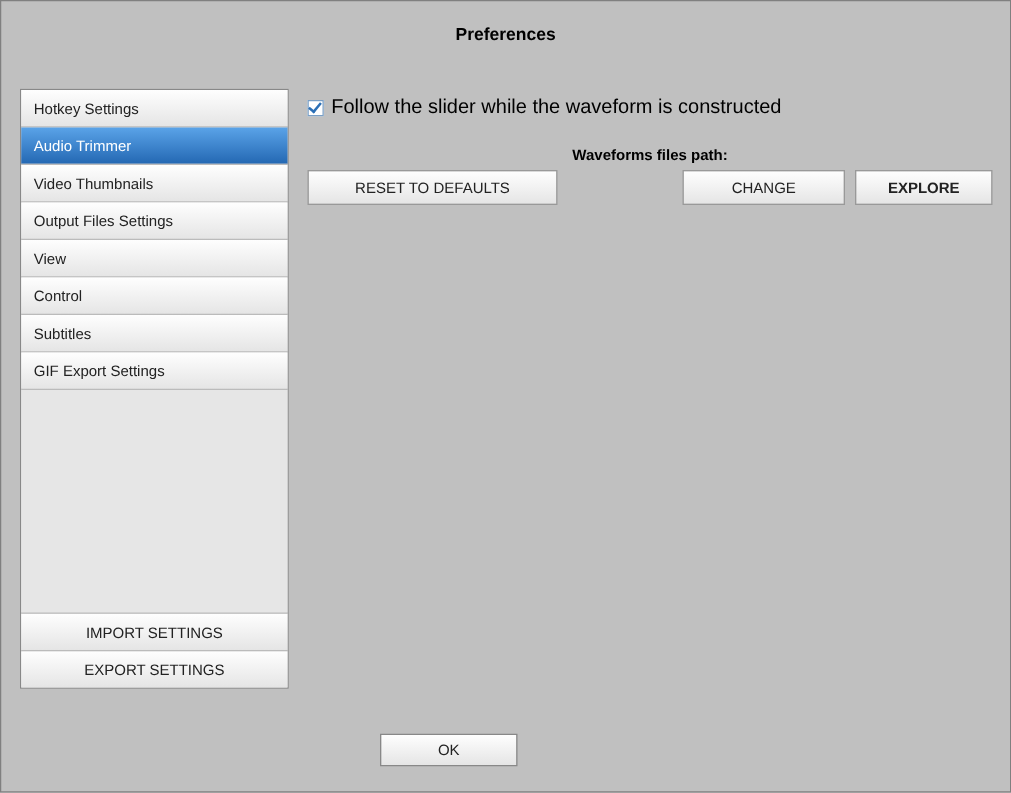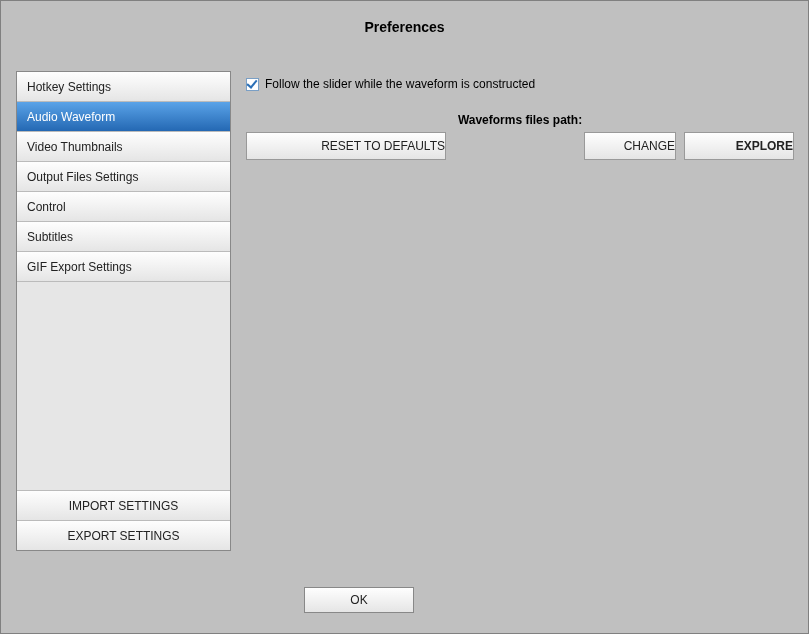--- a/index.html
+++ b/index.html
@@ -106,21 +106,21 @@
       position: absolute;
       left: 2px;
       top: -1px;
       width: 4px;
       height: 8px;
       border: solid #2b6fb6;
       border-width: 0 2px 2px 0;
       transform: rotate(40deg);
     }
     .checkbox-label {
-      font-size: 12px;
+      font-size: 16px;
       color: #000;
     }
     .path-label {
       font-weight: bold;
       font-size: 12px;
       color: #000;
       margin-bottom: 5px;
       text-align: center;
     }
     .path-field {
@@ -139,25 +139,25 @@
       gap: 8px;
     }
     .btn-row .spacer { flex: 1; }
     .btn {
       height: 28px;
       background: linear-gradient(to bottom, #fefefe 0%, #e5e5e5 100%);
       border: 1px solid #999;
       font-size: 12px;
       color: #222;
       cursor: pointer;
-      text-align: right;
+      text-align: center;
       line-height: 26px;
     }
     .btn-reset { width: 200px; }
-    .btn-change { width: 92px; }
+    .btn-change { width: 130px; }
     .btn-explore { width: 110px; font-weight: bold; }
     .ok-row {
       position: absolute;
       bottom: 20px;
       left: 0;
       width: 716px;
       text-align: center;
     }
     .btn-ok {
       width: 110px;
@@ -172,23 +172,24 @@
 </head>
 <body>
 
 <div class="dialog">
   <div class="title">Preferences</div>
 
   <div class="main-area">
     <div class="sidebar">
       <div class="sidebar-top">
         <div class="sidebar-item">Hotkey Settings</div>
-        <div class="sidebar-item active">Audio Waveform</div>
+        <div class="sidebar-item active">Audio Trimmer</div>
         <div class="sidebar-item">Video Thumbnails</div>
         <div class="sidebar-item">Output Files Settings</div>
+        <div class="sidebar-item">View</div>
         <div class="sidebar-item">Control</div>
         <div class="sidebar-item">Subtitles</div>
         <div class="sidebar-item">GIF Export Settings</div>
       </div>
       <div class="sidebar-spacer"></div>
       <div class="sidebar-bottom">
         <div class="sidebar-btn">IMPORT SETTINGS</div>
         <div class="sidebar-btn">EXPORT SETTINGS</div>
       </div>
     </div>

